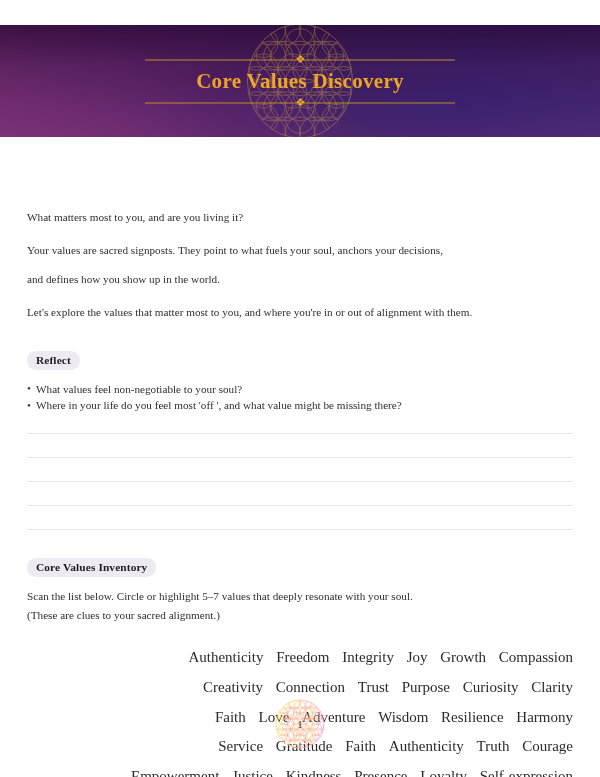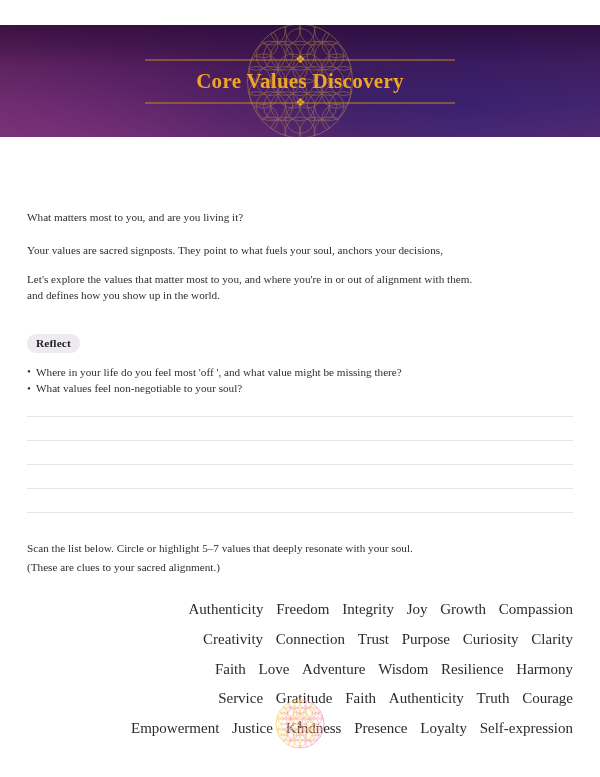--- a/index.html
+++ b/index.html
@@ -307,42 +307,43 @@
     </div>
 
   </div>
 </div>
 
 <div class="content">
 
   <p class="intro-p">What matters most to you, and are you living it?</p>
 
   <p class="intro-p tight">Your values are sacred signposts. They point to what fuels your soul, anchors your decisions,</p>
+  <p class="intro-p">and defines how you show up in the world.</p>
+
   <p class="intro-p last">Let's explore the values that matter most to you, and where you're in or out of alignment with them.</p>
-
-  <p class="intro-p">and defines how you show up in the world.</p>
 
   <div style="margin-top:29px;">
     <span class="section-badge">Reflect</span>
 
     <ul class="bullets">
+      <li>What values feel non-negotiable to your soul?</li>
       <li>Where in your life do you feel most 'off ', and what value might be missing there?</li>
-      <li>What values feel non-negotiable to your soul?</li>
     </ul>
 
     <div class="write-lines">
       <div class="write-line"></div>
       <div class="write-line"></div>
       <div class="write-line"></div>
       <div class="write-line"></div>
       <div class="write-line"></div>
     </div>
   </div>
 
   <div class="inventory-block">
+    <span class="section-badge">Core Values Inventory</span>
 
     <p class="inventory-desc">Scan the list below. Circle or highlight 5–7 values that deeply resonate with your soul.</p>
     <p class="inventory-desc" style="margin-top:2px;">(These are clues to your sacred alignment.)</p>
 
     <div class="values-grid">
 
       <div class="values-row">
         <span class="value-chip">Authenticity</span>
         <span class="value-chip">Freedom</span>
         <span class="value-chip">Integrity</span>

